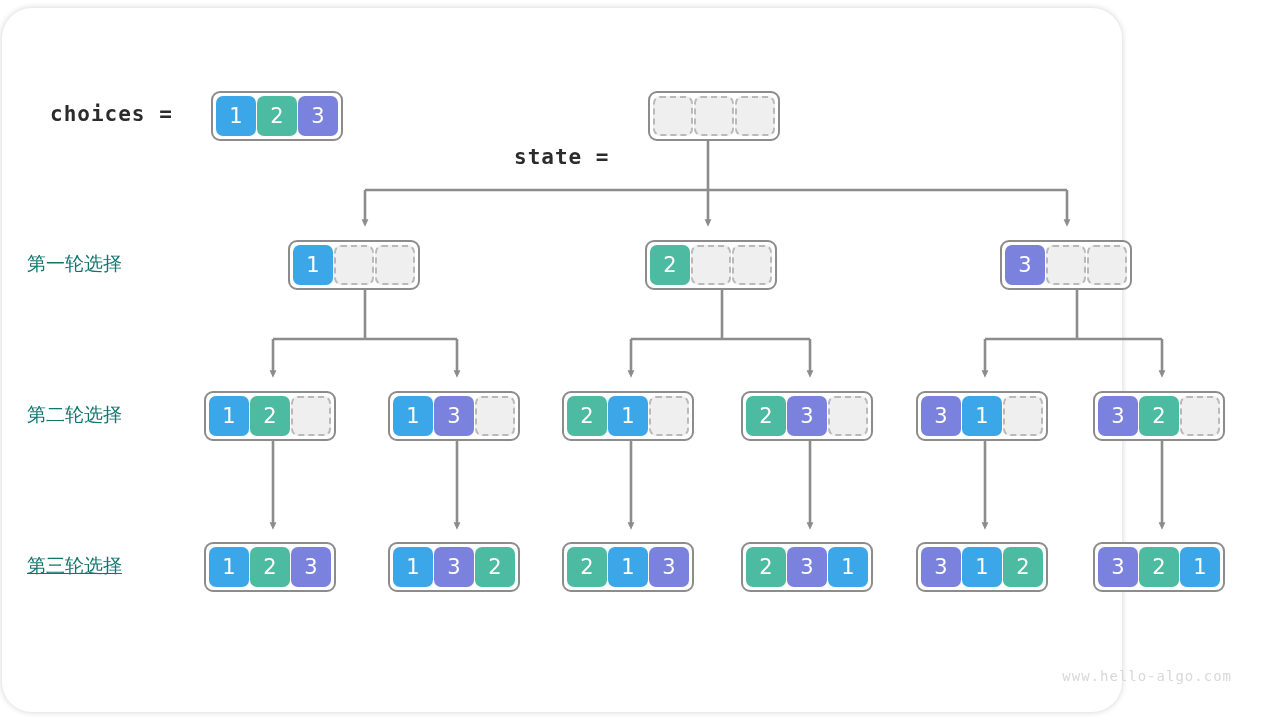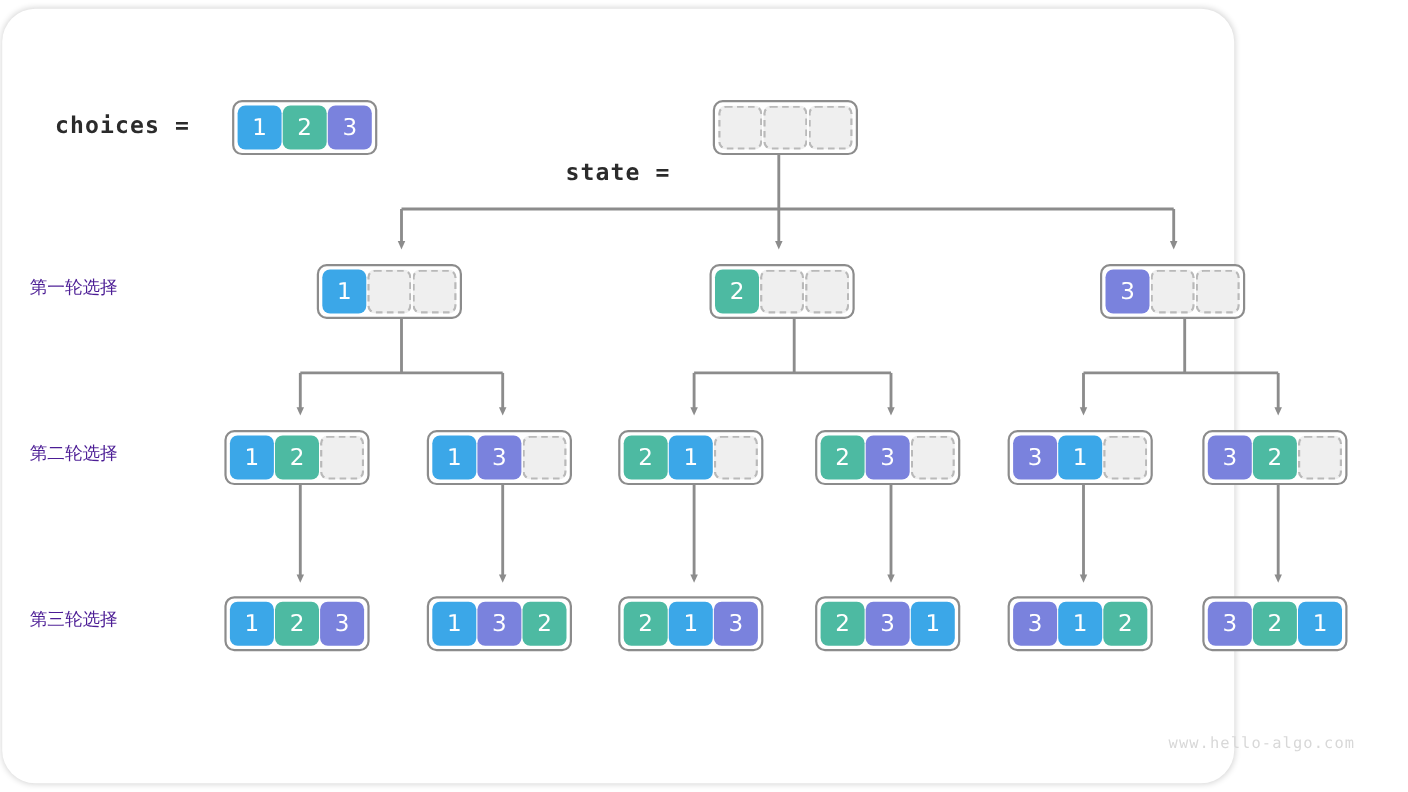--- a/index.html
+++ b/index.html
@@ -28,22 +28,22 @@
     font-weight:bold;
     font-size:21px;
     color:#2b2b2b;
     white-space:nowrap;
     letter-spacing:1px;
   }
 
   
   .row-label{
     position:absolute;
-    font-size:16px;
-    color:#4c1d95;
+    font-size:19px;
+    color:#0f766e;
     white-space:nowrap;
     font-family:"DejaVu Sans","Liberation Sans",sans-serif;
   }
 
   
   .node{
     position:absolute;
     box-sizing:border-box;
     border:2.5px solid #8c8c8c;
     border-radius:9px;
@@ -138,21 +138,21 @@
     <div class="eq-label" style="left:512px;top:94px;margin-top:43px;">state =</div>
 
     <div class="node" id="node-state" style="left:646px;top:83px;">
         <div class="cell empty"></div>
         <div class="cell empty"></div>
         <div class="cell empty"></div>
       </div>
 
     <div class="row-label" style="left:25px;top:243px;">第一轮选择</div>
     <div class="row-label" style="left:25px;top:394px;text-align:center;">第二轮选择</div>
-    <div class="row-label" style="left:25px;top:545px;">第三轮选择</div>
+    <div class="row-label" style="left:25px;top:545px;text-decoration:underline;">第三轮选择</div>
 
     <div class="node" id="L1-0" style="left:286px;top:232px;">
         <div class="cell c1">1</div>
         <div class="cell empty"></div>
         <div class="cell empty"></div>
       </div>
     <div class="node" id="L1-1" style="left:643px;top:232px;">
         <div class="cell c2">2</div>
         <div class="cell empty"></div>
         <div class="cell empty"></div>

